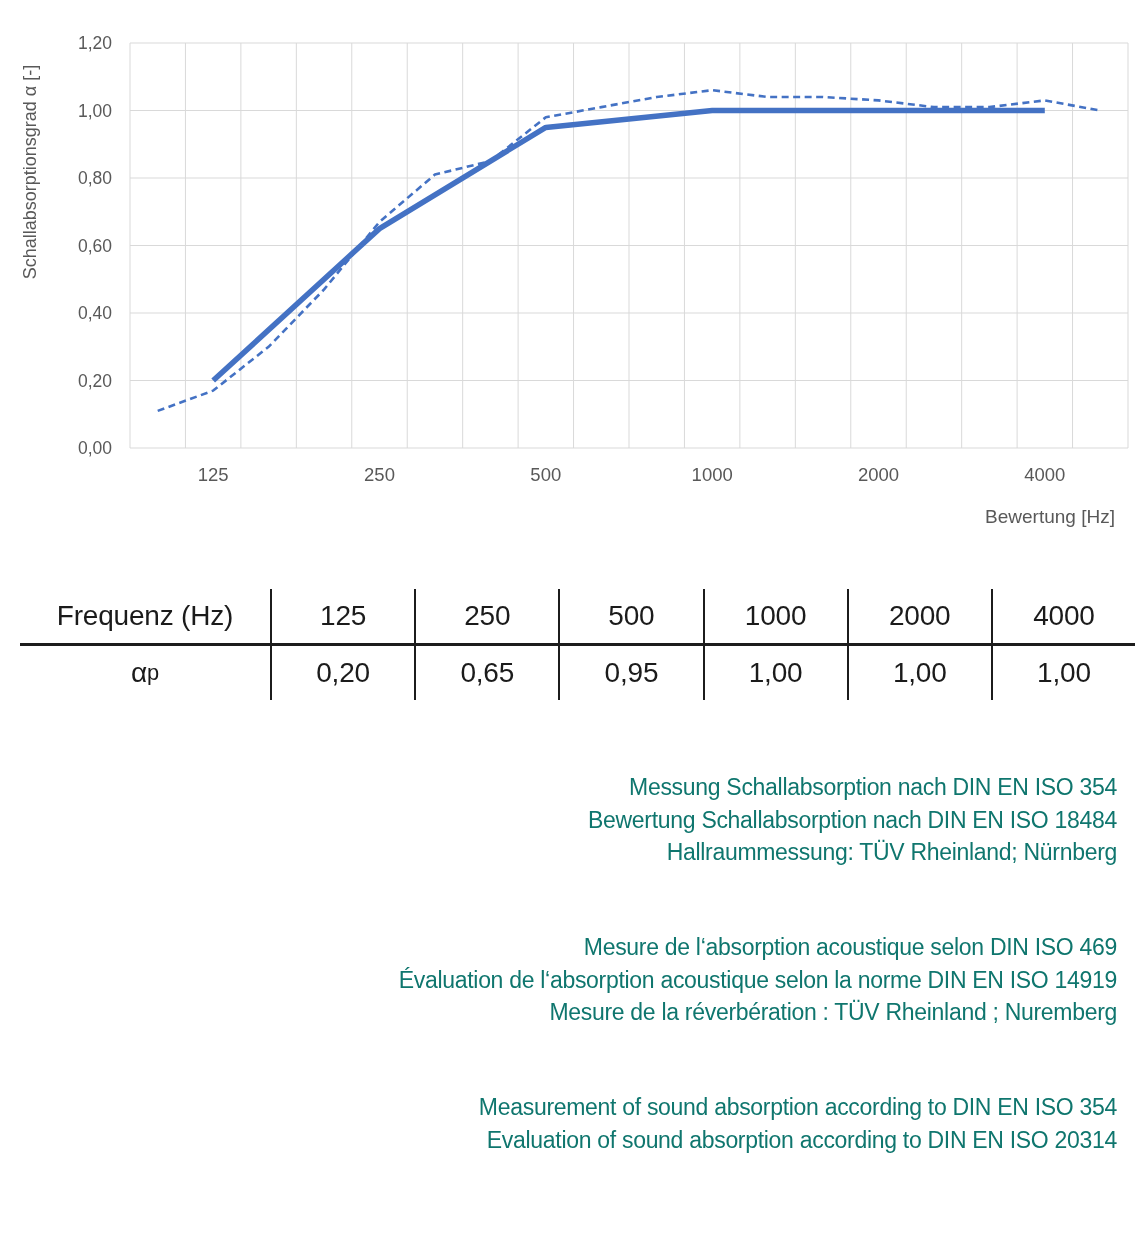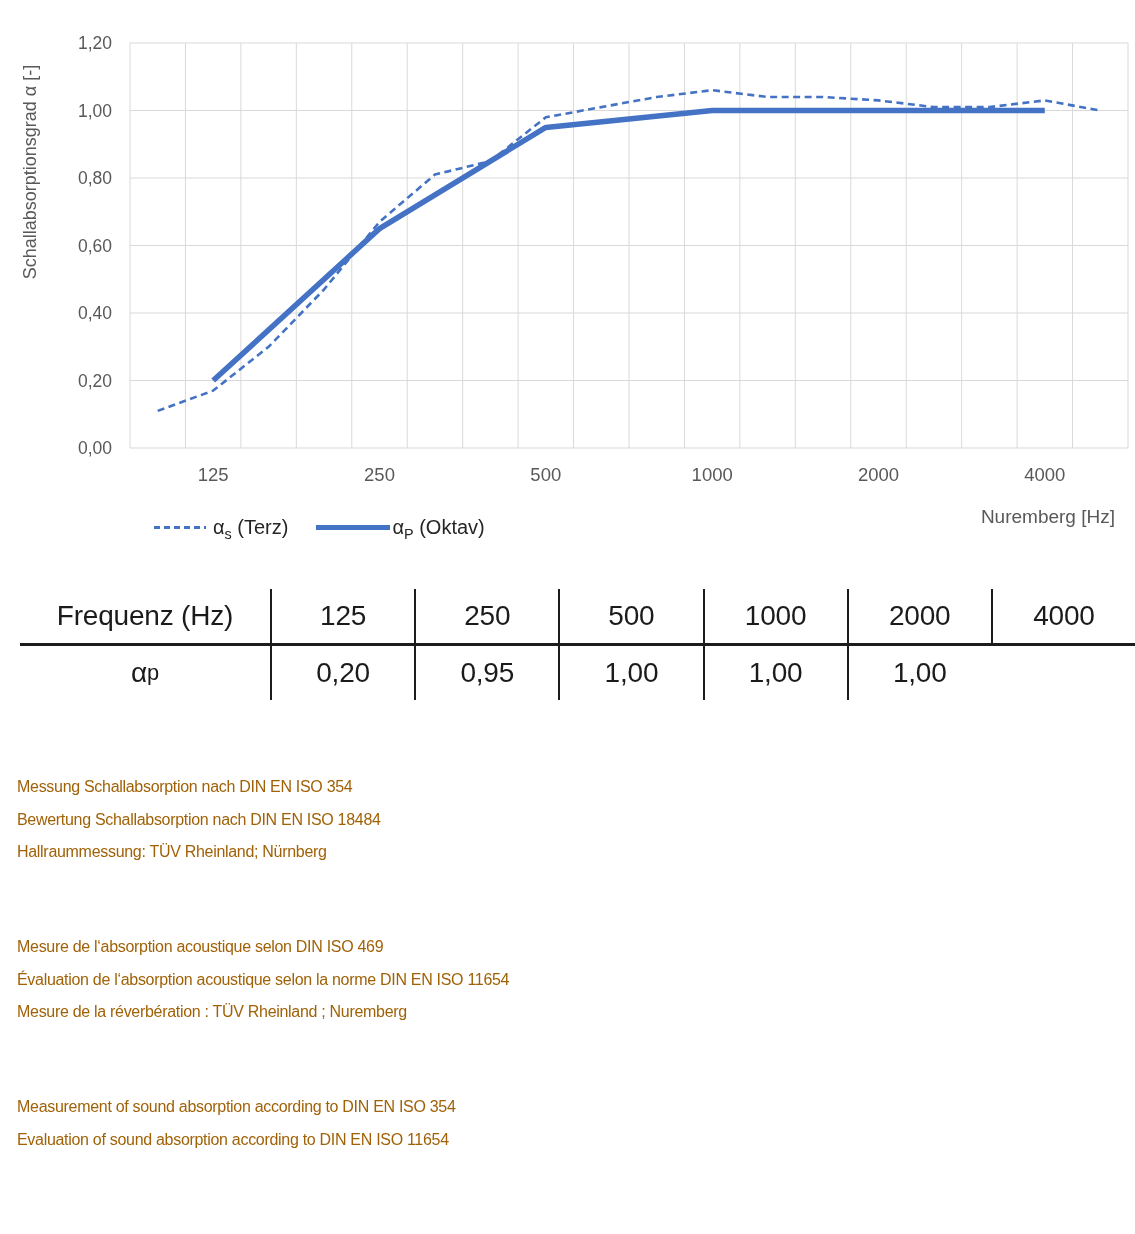--- a/index.html
+++ b/index.html
@@ -23,22 +23,22 @@
   
   .table-wrap{position:absolute;top:589px;left:20px;width:1115px;
     display:grid;grid-template-columns:250px repeat(6,1fr);grid-template-rows:57px 54px;
     color:#1b1b1b;font-size:28px;letter-spacing:-0.2px;}
   .tcell{display:flex;align-items:center;justify-content:center;}
   .tcell.vline{border-left:2px solid #1c1c1c;}
   .tcell.hrule{border-bottom:3px solid #1c1c1c;}
   .tcell sub{font-size:0.78em;line-height:0;vertical-align:-0.28em;}
 
   
-  .note{position:absolute;right:18px;width:1100px;
-    color:#a16207;font-size:16px;line-height:32.5px;letter-spacing:-0.3px;}
+  .note{position:absolute;right:18px;width:1100px;text-align:right;
+    color:#0f766e;font-size:23px;line-height:32.5px;letter-spacing:-0.3px;}
   .note-german{top:771px;}
   .note-french{top:931px;}
   .note-english{top:1091px;}
   .note-line{white-space:nowrap;}
 </style>
 </head>
 <body>
 
 <div class="page">
 
@@ -87,60 +87,55 @@
           <text x="213.2" y="481">125</text>
           <text x="379.5" y="481">250</text>
           <text x="545.8" y="481">500</text>
           <text x="712.2" y="481">1000</text>
           <text x="878.5" y="481">2000</text>
           <text x="1044.8" y="481">4000</text>
         </g>
         <text transform="translate(36,172) rotate(-90)" text-anchor="middle" fill="#595959" font-size="18">Schallabsorptionsgrad α [-]</text>
       </svg>
 
-    <div class="x-axis-title">Nuremberg [Hz]</div>
+    <div class="x-axis-title">Bewertung [Hz]</div>
 
-    <div class="legend">
-      <span class="dash-sample"></span>
-      <span class="legend-label"><span>α</span><sub>s</sub><span> (Terz)</span></span>
-      <span class="line-sample"></span>
-      <span class="legend-label"><span>α</span><sub>P</sub><span> (Oktav)</span></span>
-    </div>
   </div>
 
   <div class="table-wrap">
     <div class="tcell hrule">Frequenz (Hz)</div>
     <div class="tcell hrule vline">125</div>
     <div class="tcell hrule vline">250</div>
     <div class="tcell hrule vline">500</div>
     <div class="tcell hrule vline">1000</div>
     <div class="tcell hrule vline">2000</div>
     <div class="tcell hrule vline">4000</div>
 
     <div class="tcell">
         <span>α</span>
         <sub>p</sub>
       </div>
     <div class="tcell vline">0,20</div>
+    <div class="tcell vline">0,65</div>
     <div class="tcell vline">0,95</div>
     <div class="tcell vline">1,00</div>
     <div class="tcell vline">1,00</div>
     <div class="tcell vline">1,00</div>
   </div>
 
   <div class="note note-german">
     <div class="note-line">Messung Schallabsorption nach DIN EN ISO 354</div>
     <div class="note-line">Bewertung Schallabsorption nach DIN EN ISO 18484</div>
     <div class="note-line">Hallraummessung: TÜV Rheinland; Nürnberg</div>
   </div>
 
   <div class="note note-french">
     <div class="note-line">Mesure de l‘absorption acoustique selon DIN ISO 469</div>
-    <div class="note-line">Évaluation de l‘absorption acoustique selon la norme DIN EN ISO 11654</div>
+    <div class="note-line">Évaluation de l‘absorption acoustique selon la norme DIN EN ISO 14919</div>
     <div class="note-line">Mesure de la réverbération : TÜV Rheinland ; Nuremberg</div>
   </div>
 
   <div class="note note-english">
     <div class="note-line">Measurement of sound absorption according to DIN EN ISO 354</div>
-    <div class="note-line">Evaluation of sound absorption according to DIN EN ISO 11654</div>
+    <div class="note-line">Evaluation of sound absorption according to DIN EN ISO 20314</div>
   </div>
 
 </div>
 
 </body></html>

